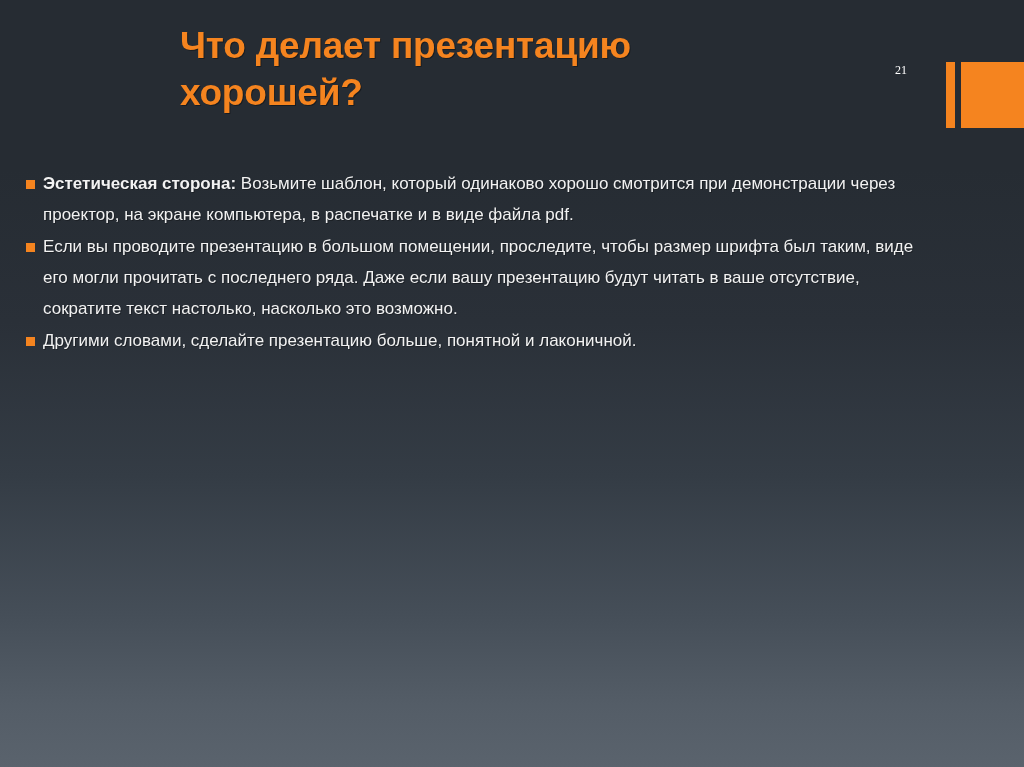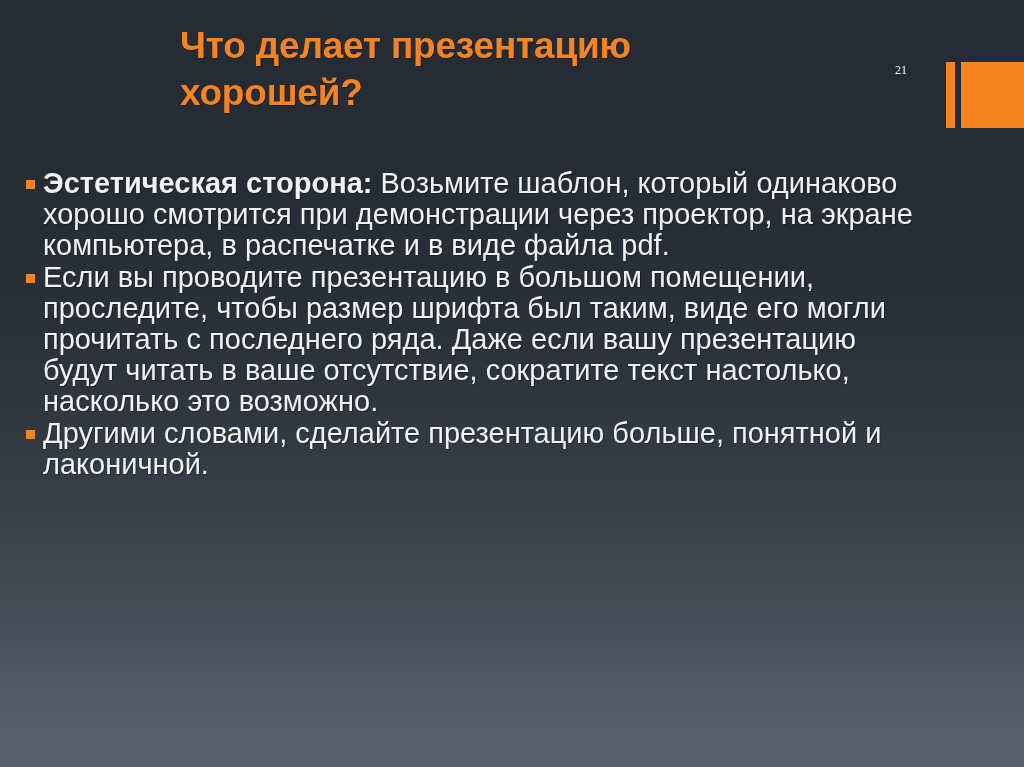--- a/index.html
+++ b/index.html
@@ -82,21 +82,21 @@
     left: 24px;
     top: 168px;
     width: 905px;
   }
   .bullet-item {
     position: relative;
     padding-left: 19px;
     margin: 0 12px 1px 0;
     color: #F2F2F2;
     font-family: "Liberation Sans", sans-serif;
-    font-size: 29px;
+    font-size: 17px;
     line-height: 31px;
     text-shadow: 1px 1px 0 rgba(0,0,0,0.3);
   }
   .bullet-marker {
     position: absolute;
     left: 2px;
     top: 12px;
     width: 9px;
     height: 9px;
     background: #F5841F;

